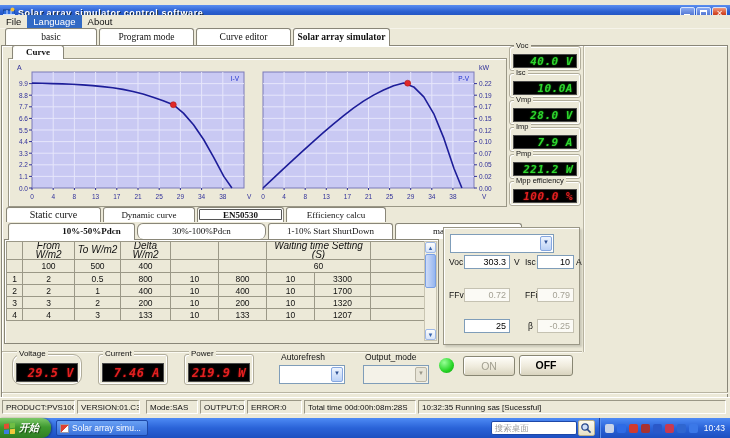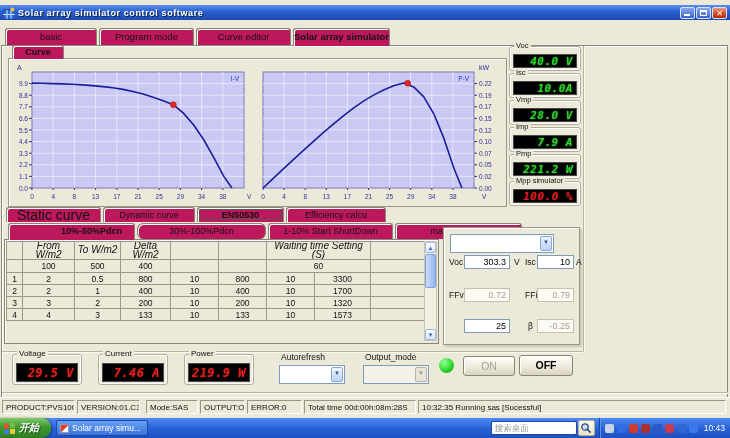--- a/index.html
+++ b/index.html
@@ -18,22 +18,22 @@
   .min-glyph{position:absolute;left:3px;bottom:2px;width:6px;height:2px;background:#fff;}
   .max-glyph{position:absolute;left:3px;top:2px;width:7px;height:6px;border:1px solid #fff;border-top-width:2px;box-sizing:border-box;}
   .close-glyph{position:absolute;left:0;right:0;top:0;text-align:center;color:#fff;font-size:8px;line-height:11px;}
   
   .menubar{position:absolute;top:15px;left:0;width:730px;height:13px;background:#ece9d8;
            display:flex;font-size:9.5px;line-height:13px;border-bottom:1px solid #f6f4ea;}
   .menu-item{padding:0 6px;}
   .menu-item.hl{background:#316ac5;color:#fff;}
   
   .tab{position:absolute;box-sizing:border-box;border:1px solid #898678;border-bottom:none;
-       border-radius:3px 3px 0 0;background:#be185d;text-align:center;font-size:9.5px;
-       line-height:15px;box-shadow:inset 1px 1px 0 #fdfdf8;overflow:hidden;white-space:nowrap;}
+       border-radius:3px 3px 0 0;background:#ffffff;text-align:center;font-size:9.5px;
+       line-height:15px;box-shadow:inset 1px 1px 0 #fdfdf8;overflow:hidden;white-space:nowrap;font-family:Liberation Serif, serif;}
   .tab.active{font-weight:bold;z-index:6;}
   .tab.focusbox{outline:1px solid #555;outline-offset:-3px;}
   .page{position:absolute;left:1px;top:45px;width:727px;height:372px;background:#ece9d8;
         border:1px solid #898678;box-sizing:border-box;box-shadow:inset 1px 1px 0 #fff;}
   
   .charts-box{position:absolute;left:8px;top:58px;width:497px;height:147px;border:1px solid #9a9786;
               background:#ece9d8;box-shadow:inset 1px 1px 0 #fff;}
   .charts-box svg{position:absolute;top:3px;}
   svg text{font-family:"Liberation Sans",sans-serif;}
   
@@ -128,20 +128,25 @@
         <span class="min-glyph"></span>
       </span>
     <span class="wbtn">
         <span class="max-glyph"></span>
       </span>
     <span class="wbtn close">
         <span class="close-glyph">✕</span>
       </span>
   </div>
 
+  <div class="menubar" id="menubar">
+      <div class="menu-item">File</div>
+      <div class="menu-item hl">Language</div>
+      <div class="menu-item">About</div>
+    </div>
 
   <div class="page"></div>
 
   <div class="abs0" id="maintabs">
       <div class="tab" style="left: 5px; top: 28px; width: 92px; height: 17px; line-height: 16px;">basic</div>
       <div class="tab" style="left: 99px; top: 28px; width: 95px; height: 17px; line-height: 16px;">Program mode</div>
       <div class="tab" style="left: 196px; top: 28px; width: 95px; height: 17px; line-height: 16px;">Curve editor</div>
       <div class="tab active" style="left: 293px; top: 28px; width: 97px; height: 18px; line-height: 16px;">Solar array simulator</div>
     </div>
 
@@ -296,27 +301,27 @@
       </div>
       <div class="gb" style="left: 509px; top: 127px; width: 72px; height: 25px;">
         <div class="gb-label" style="font-size: 7.5px;">Imp</div>
         <div class="lcd green">7.9 A</div>
       </div>
       <div class="gb" style="left: 509px; top: 154px; width: 72px; height: 25px;">
         <div class="gb-label" style="font-size: 7.5px;">Pmp</div>
         <div class="lcd green">221.2 W</div>
       </div>
       <div class="gb" style="left: 509px; top: 181px; width: 72px; height: 25px;">
-        <div class="gb-label" style="font-size: 7.5px;">Mpp simulator</div>
+        <div class="gb-label" style="font-size: 7.5px;">Mpp efficiency</div>
         <div class="lcd red">100.0 %</div>
       </div>
     </div>
 
   <div class="abs0" id="modetabs">
-      <div class="tab" style="left: 6px; top: 207px; width: 95px; height: 15px; line-height: 14px; font-size: 14px;">Static curve</div>
+      <div class="tab" style="left: 6px; top: 207px; width: 95px; height: 15px; line-height: 14px; font-size: 10px;">Static curve</div>
       <div class="tab" style="left: 103px; top: 207px; width: 92px; height: 15px; line-height: 14px; font-size: 9px;">Dynamic curve</div>
       <div class="tab active focusbox" style="left: 197px; top: 207px; width: 87px; height: 15px; line-height: 14px; font-size: 9px;">EN50530</div>
       <div class="tab" style="left: 286px; top: 207px; width: 100px; height: 15px; line-height: 14px; font-size: 9px;">Efficiency calcu</div>
     </div>
   <div class="abs0" id="subtabs">
       <div class="tab active" style="left: 8px; top: 223px; width: 127px; height: 17px; line-height: 15px; font-size: 9px; padding-left: 40px;">10%-50%Pdcn</div>
       <div class="tab" style="left: 137px; top: 223px; width: 129px; height: 16px; line-height: 15px; font-size: 9px; border-radius: 6px;">30%-100%Pdcn</div>
       <div class="tab" style="left: 268px; top: 223px; width: 125px; height: 16px; line-height: 15px; font-size: 9px;">1-10% Start ShurtDown</div>
       <div class="tab" style="left: 395px; top: 223px; width: 127px; height: 16px; line-height: 15px; font-size: 9px;">manual define</div>
     </div>
@@ -390,21 +395,21 @@
             <td></td>
           </tr>
           <tr style="height:12px">
             <td>4</td>
             <td>4</td>
             <td>3</td>
             <td>133</td>
             <td>10</td>
             <td>133</td>
             <td>10</td>
-            <td>1573</td>
+            <td>1207</td>
             <td></td>
           </tr>
         </tbody>
       </table>
     <div class="sbar">
       <div class="sbtn up"><span>▲</span></div>
       <div class="sthumb"></div>
       <div class="sbtn down"><span>▼</span></div>
     </div>
   </div>
@@ -430,21 +435,21 @@
         <div class="flabel" style="left: 81px; top: 62px;">FFi</div>
         <div class="field disabled" style="left: 93px; top: 60px; width: 37px;">0.79</div>
         <div class="flabel" style="left: 6px; top: 93px; margin-left: 28px;">Ta</div>
         <div class="field" style="left: 20px; top: 91px; width: 46px;">25</div>
         <div class="flabel" style="left: 84px; top: 93px;">β</div>
         <div class="field disabled" style="left: 93px; top: 91px; width: 37px;">-0.25</div>
       </div>
   </div>
 
   <div class="abs0" id="readouts">
-      <div class="gb readout" style="left: 12px; top: 354px; width: 70px; height: 31px;">
+      <div class="gb readout" style="left: 12px; top: 354px; width: 70px; height: 31px; border-radius: 9px;">
         <div class="gb-label">Voltage</div>
         <div class="lcd red">29.5 V</div>
       </div>
       <div class="gb readout" style="left: 98px; top: 354px; width: 70px; height: 31px;">
         <div class="gb-label">Current</div>
         <div class="lcd red">7.46 A</div>
       </div>
       <div class="gb readout" style="left: 184px; top: 354px; width: 70px; height: 31px;">
         <div class="gb-label">Power</div>
         <div class="lcd red">219.9 W</div>

